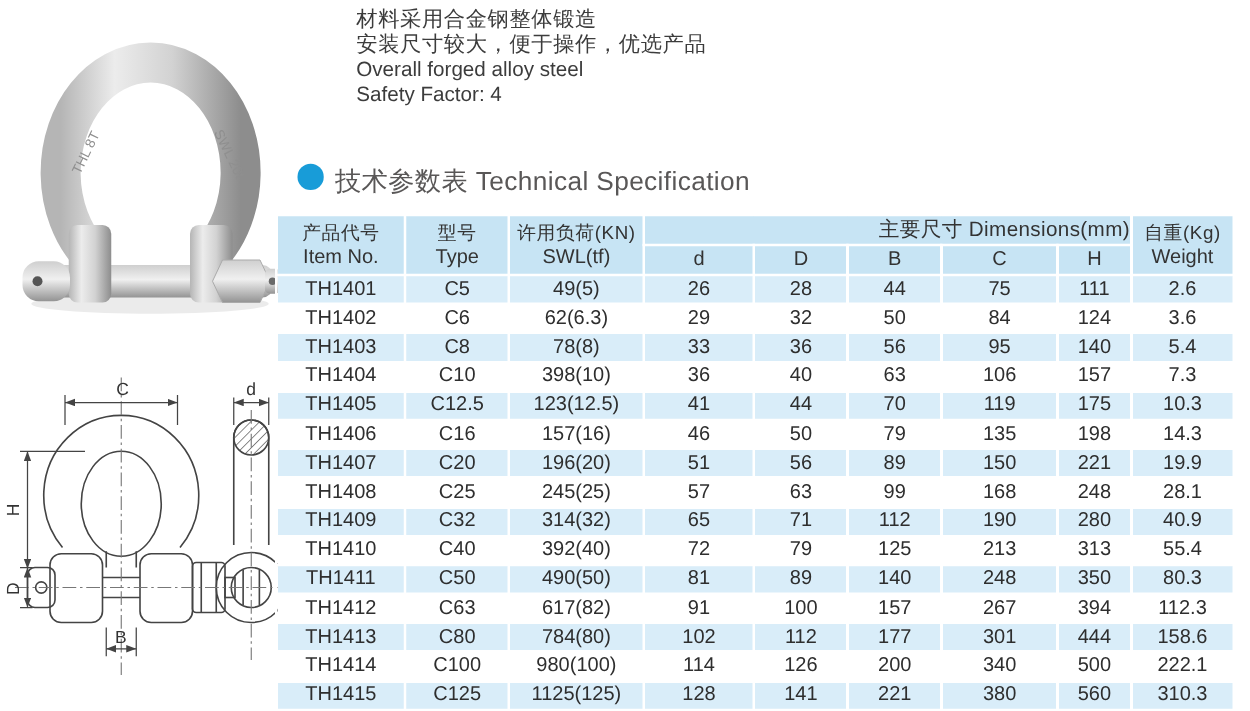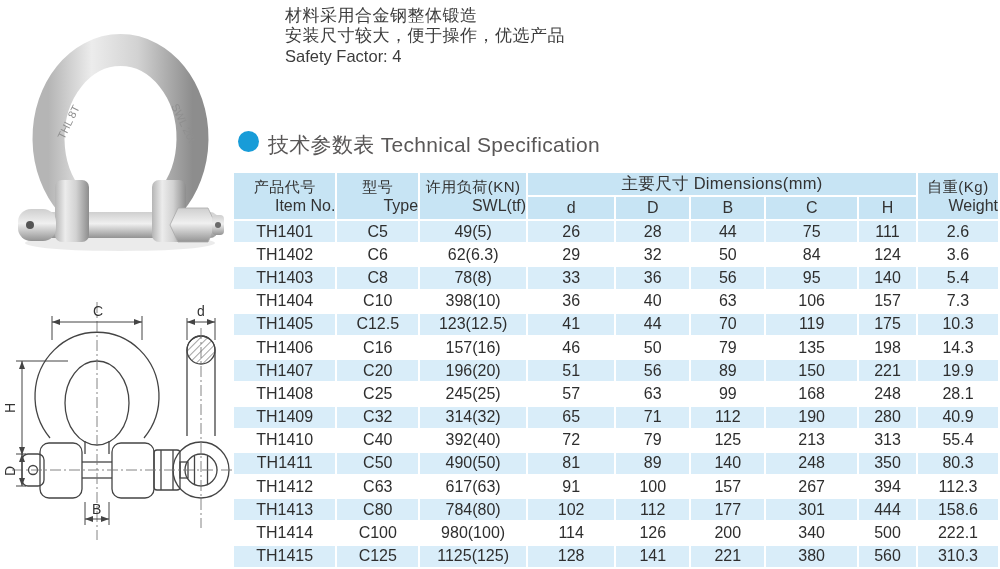--- a/index.html
+++ b/index.html
@@ -10,28 +10,28 @@
   .diagram{position:absolute;left:2px;top:288px;width:230px;height:281px;}
   
   .intro{position:absolute;left:241px;top:6px;width:640px;margin-left:44px;}
   .intro .cn{font-size:17px;line-height:20px;color:#3c3c3c;letter-spacing:.5px;}
   .intro .en{font-size:16.5px;line-height:20px;color:#3c3c3c;}
   
   .section-title{position:absolute;left:238px;top:131px;display:flex;align-items:flex-start;gap:9px;}
   .section-title .dot{width:21px;height:21px;border-radius:50%;background:#189cd8;flex:none;}
   .section-title .txt{font-size:21px;color:#595757;letter-spacing:.3px;}
   
-  .spec-table{position:absolute;left:232px;top:171px;width:768px;height:398px;
+  .spec-table{position:absolute;left:220px;top:171px;width:768px;height:398px;
               border-collapse:collapse;table-layout:fixed;}
   .spec-table th,.spec-table td{border:2px solid #fff;text-align:center;vertical-align:middle;
               padding:0;font-weight:normal;overflow:hidden;white-space:nowrap;}
   .spec-table thead th{background:#c7e4f4;color:#333;}
   .spec-table thead .h-cn{font-size:15px;line-height:19px;letter-spacing:.5px;}
-  .spec-table thead .h-en{font-size:16px;line-height:19px;text-align:right;}
-  .spec-table thead .h-dims{font-size:16.5px;letter-spacing:.3px;}
+  .spec-table thead .h-en{font-size:16px;line-height:19px;}
+  .spec-table thead .h-dims{font-size:16.5px;letter-spacing:.3px;text-align:right;}
   .spec-table thead .h-sub{font-size:16px;height:22px;}
   .spec-table tbody td{font-size:16px;color:#2e2e2e;}
   .spec-table tbody tr:nth-child(odd) td{background:#d9edf9;}
   .spec-table tbody tr:nth-child(even) td{background:#ffffff;}
 </style>
 </head>
 <body>
 
 <div class="page">
 
@@ -129,20 +129,21 @@
         <text transform="translate(13,125) rotate(-90)">H</text>
         <text transform="translate(13,188) rotate(-90)">D</text>
         <text x="90" y="226">B</text>
       </g>
     </svg>
   </div>
 
   <div class="intro">
     <div class="cn">材料采用合金钢整体锻造</div>
     <div class="cn">安装尺寸较大，便于操作，优选产品</div>
+    <div class="en">Overall forged alloy steel</div>
     <div class="en">Safety Factor: 4</div>
   </div>
 
   <div class="section-title">
     <span class="dot"></span>
     <span class="txt">技术参数表 Technical Specification</span>
   </div>
 
   <table class="spec-table">
     <colgroup>
@@ -302,21 +303,21 @@
           <td>81</td>
           <td>89</td>
           <td>140</td>
           <td>248</td>
           <td>350</td>
           <td>80.3</td>
         </tr>
         <tr>
           <td>TH1412</td>
           <td>C63</td>
-          <td>617(63)</td>
+          <td>617(82)</td>
           <td>91</td>
           <td>100</td>
           <td>157</td>
           <td>267</td>
           <td>394</td>
           <td>112.3</td>
         </tr>
         <tr>
           <td>TH1413</td>
           <td>C80</td>

